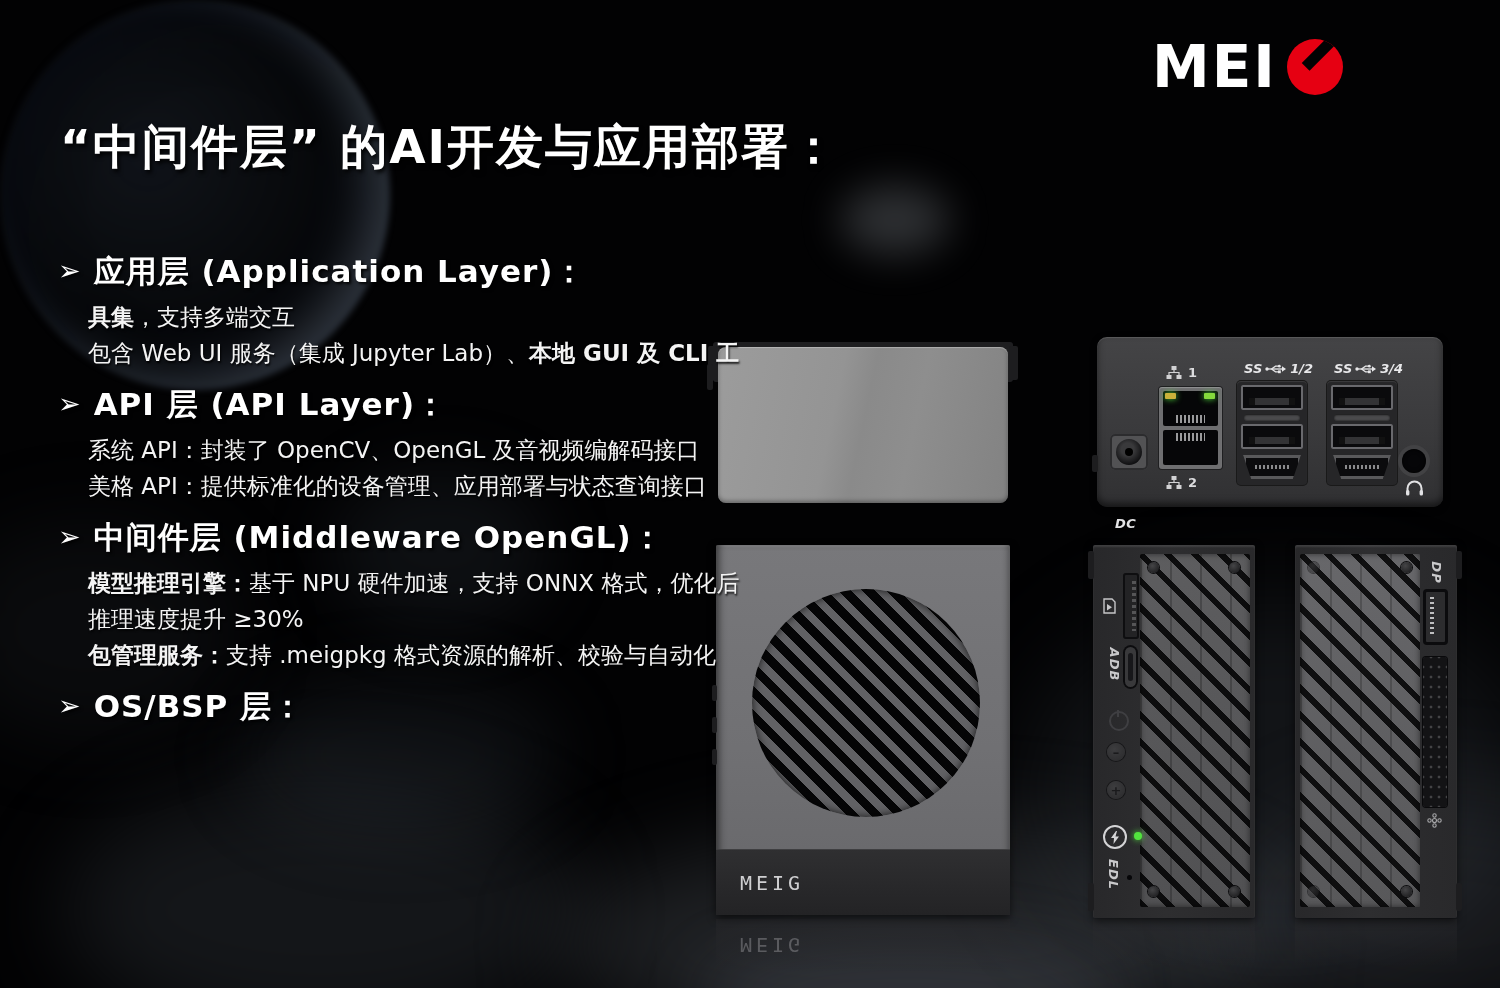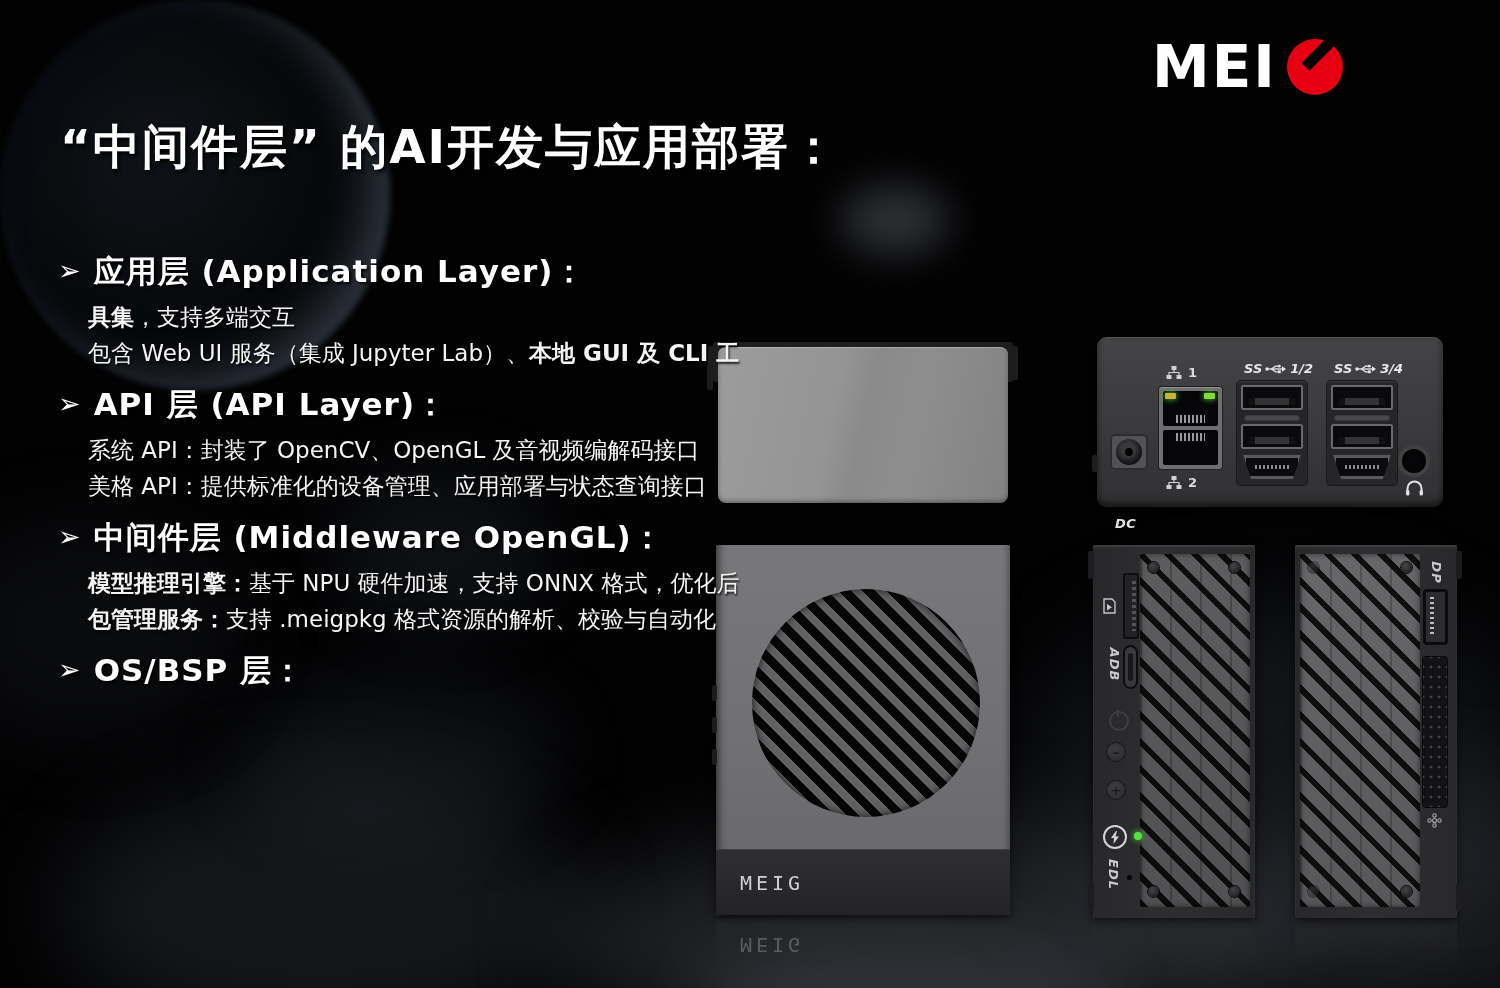--- a/index.html
+++ b/index.html
@@ -203,20 +203,21 @@
       </div>
     </div>
 
     <div class="section">
       <div class="sec-head">
         <span class="bullet">➢</span>
         <span>中间件层 (Middleware OpenGL)：</span>
       </div>
       <div class="sec-lines">
         <div class="ln"><span class="b">模型推理引擎：</span><span>基于 NPU 硬件加速，支持 ONNX 格式，优化后</span></div>
+        <div class="ln"><span>推理速度提升 ≥30%</span></div>
         <div class="ln"><span class="b">包管理服务：</span><span>支持 .meigpkg 格式资源的解析、校验与自动化</span></div>
       </div>
     </div>
 
     <div class="section">
       <div class="sec-head">
         <span class="bullet">➢</span>
         <span>OS/BSP 层：</span>
       </div>
       <div class="sec-lines">

